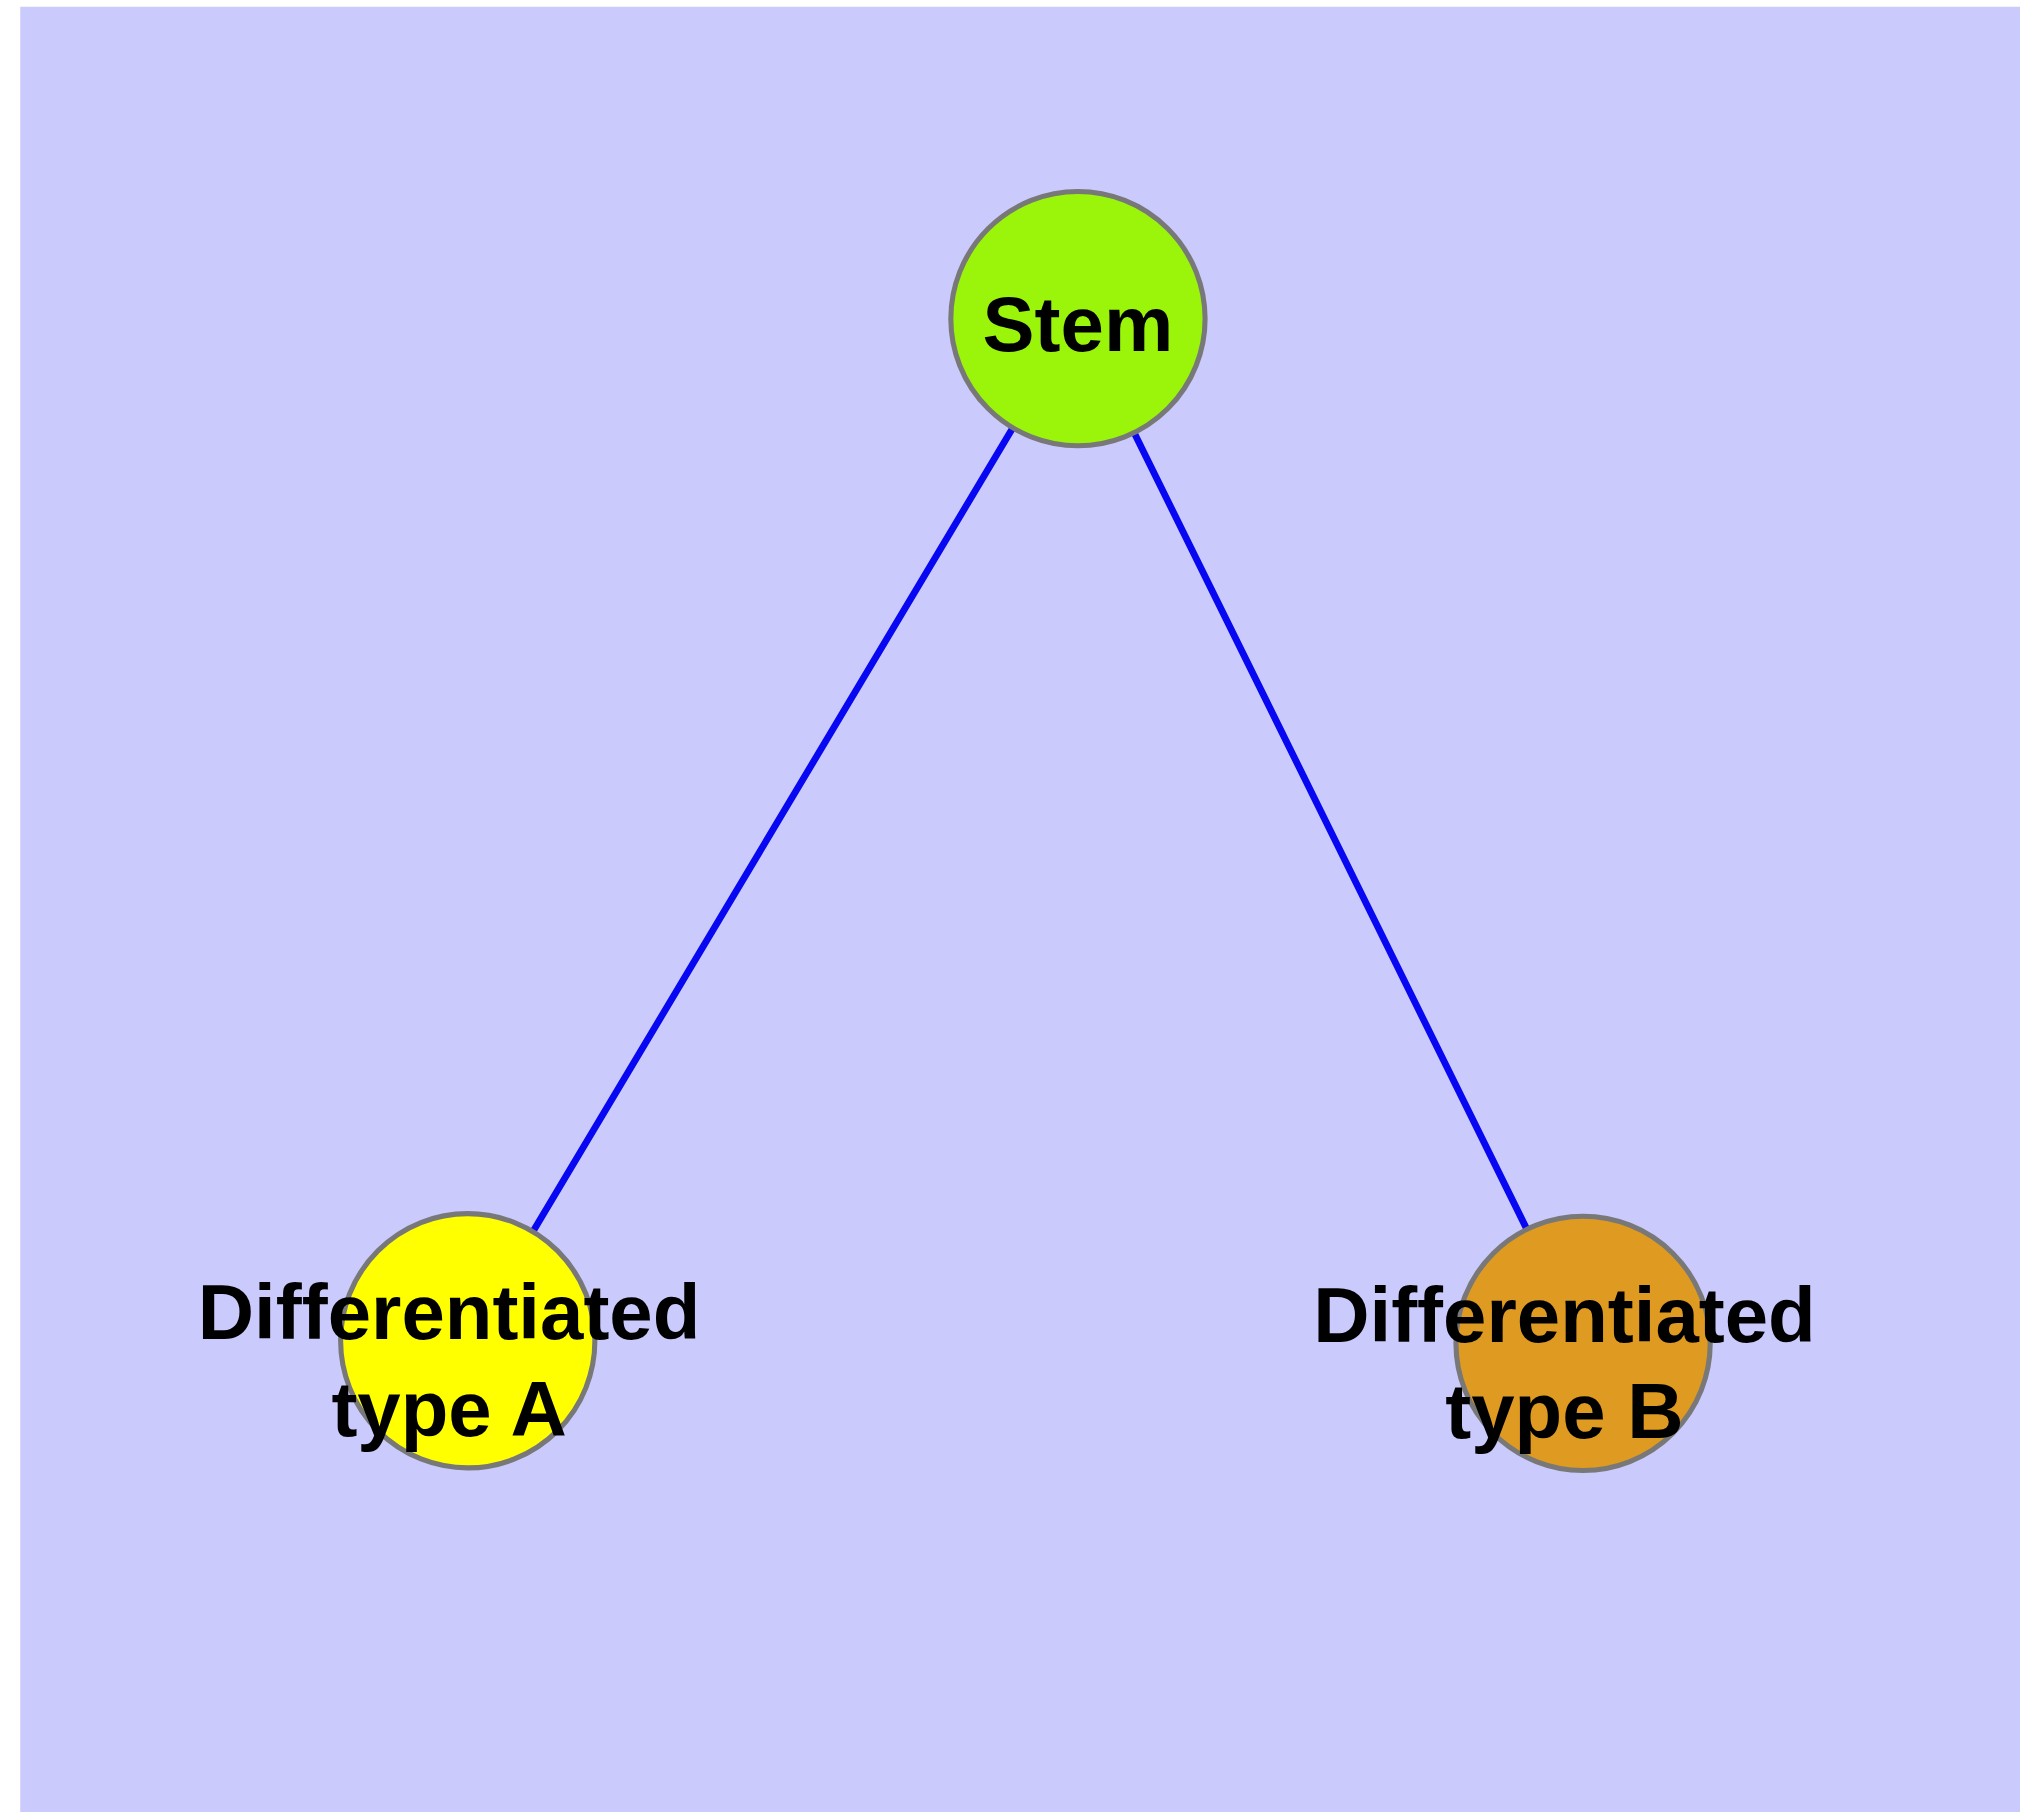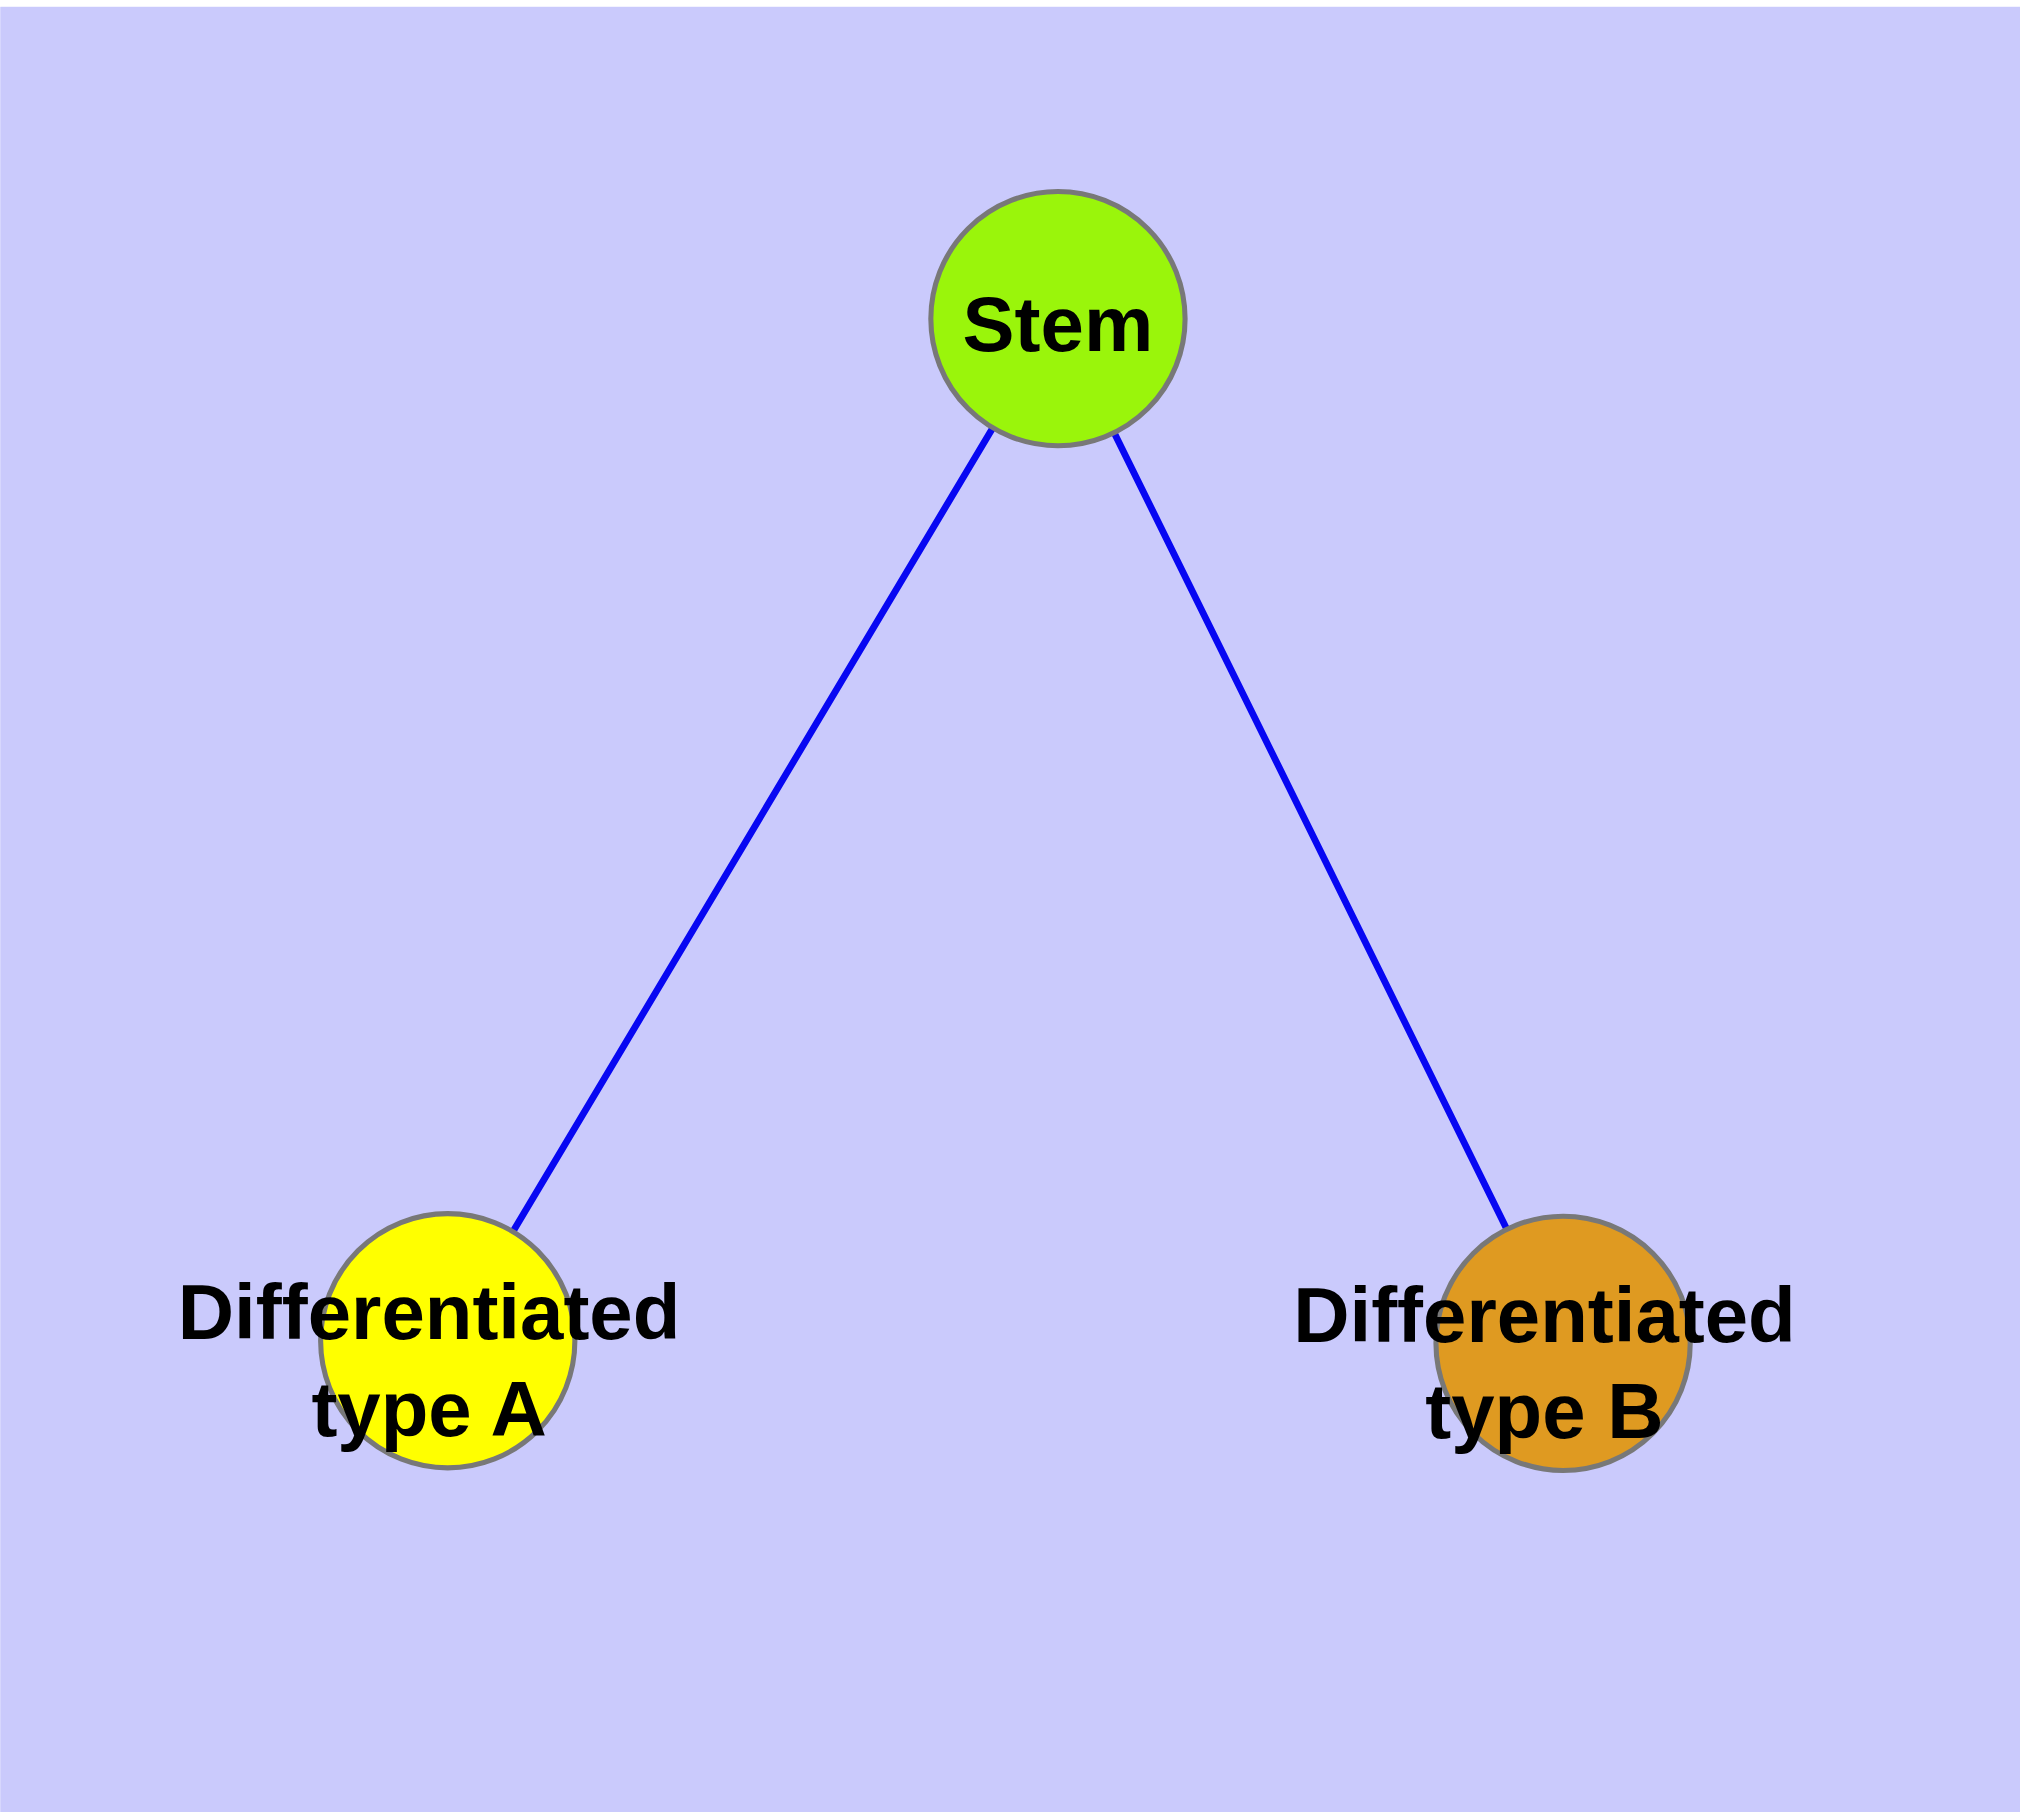--- a/index.html
+++ b/index.html
@@ -9,20 +9,21 @@
   }
   body {
     width: 2021px;
     height: 1812px;
     overflow: hidden;
   }
   .diagram-wrap {
     position: relative;
     width: 1974px;
     height: 1812px;
+    margin-left: 20px;
   }
   svg.graph {
     display: block;
     width: 2021px;
     height: 1812px;
   }
   svg.graph line.edge {
     stroke-width: 8;
     stroke-linecap: round;
     fill: none;

